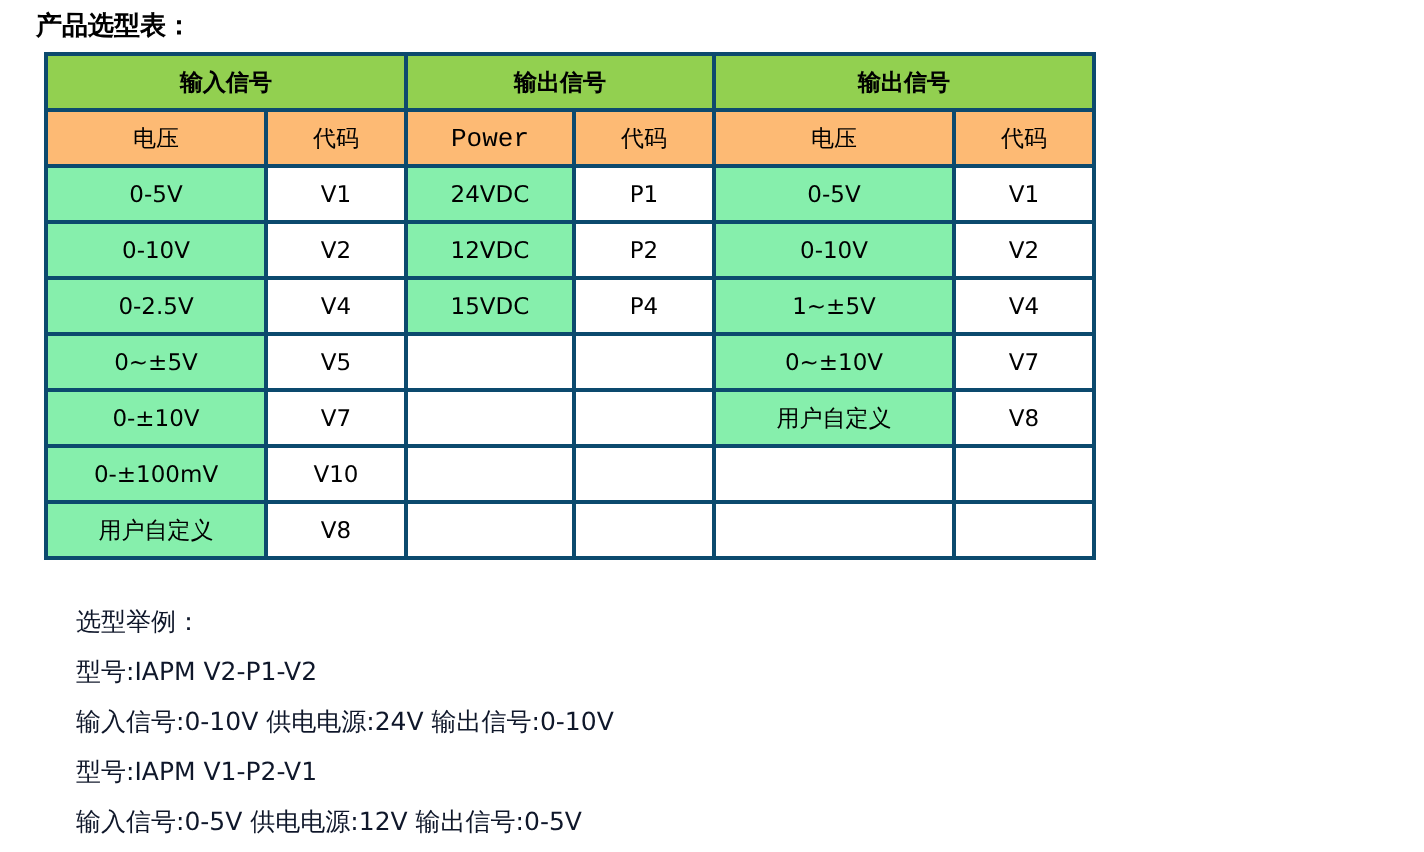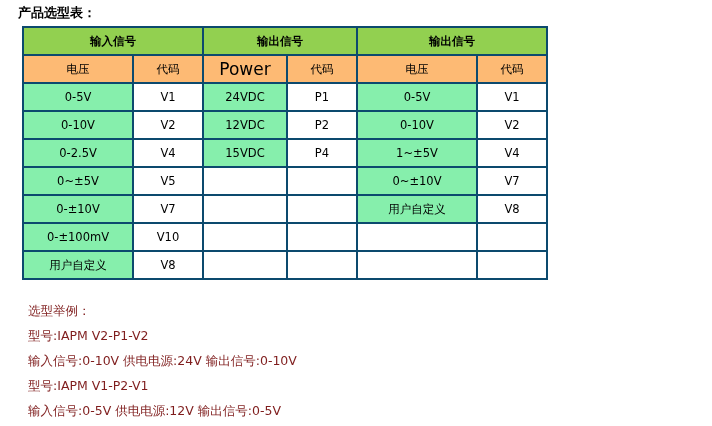--- a/index.html
+++ b/index.html
@@ -49,45 +49,46 @@
     font-weight: bold;
     font-size: 13.5px;
     height: 30px;
   }
   .sub-head {
     background: #fdba74;
     font-size: 12px;
     height: 26px;
   }
   .sub-head.power {
-    font-size: 17px;
+    font-size: 13px;
+    font-family: Liberation Mono, monospace;
   }
   .cell-val {
     background: #86efac;
   }
   .cell-code {
     background: #ffffff;
   }
   .cell-empty {
     background: #ffffff;
   }
   .w-val-in { width: 108px; }
   .w-code-in { width: 68px; }
   .w-val-pw { width: 82px; }
   .w-code-pw { width: 68px; }
   .w-val-out { width: 118px; }
   .w-code-out { width: 68px; }
 
   .notes {
     position: absolute;
-    left: 28px;
+    left: 38px;
     top: 298px;
     font-size: 12.5px;
     line-height: 25px;
-    color: #7f1d1d;
+    color: #0f172a;
   }
   .notes div {
     white-space: pre;
   }
 </style>
 </head>
 <body>
 
 <div class="page">
 

